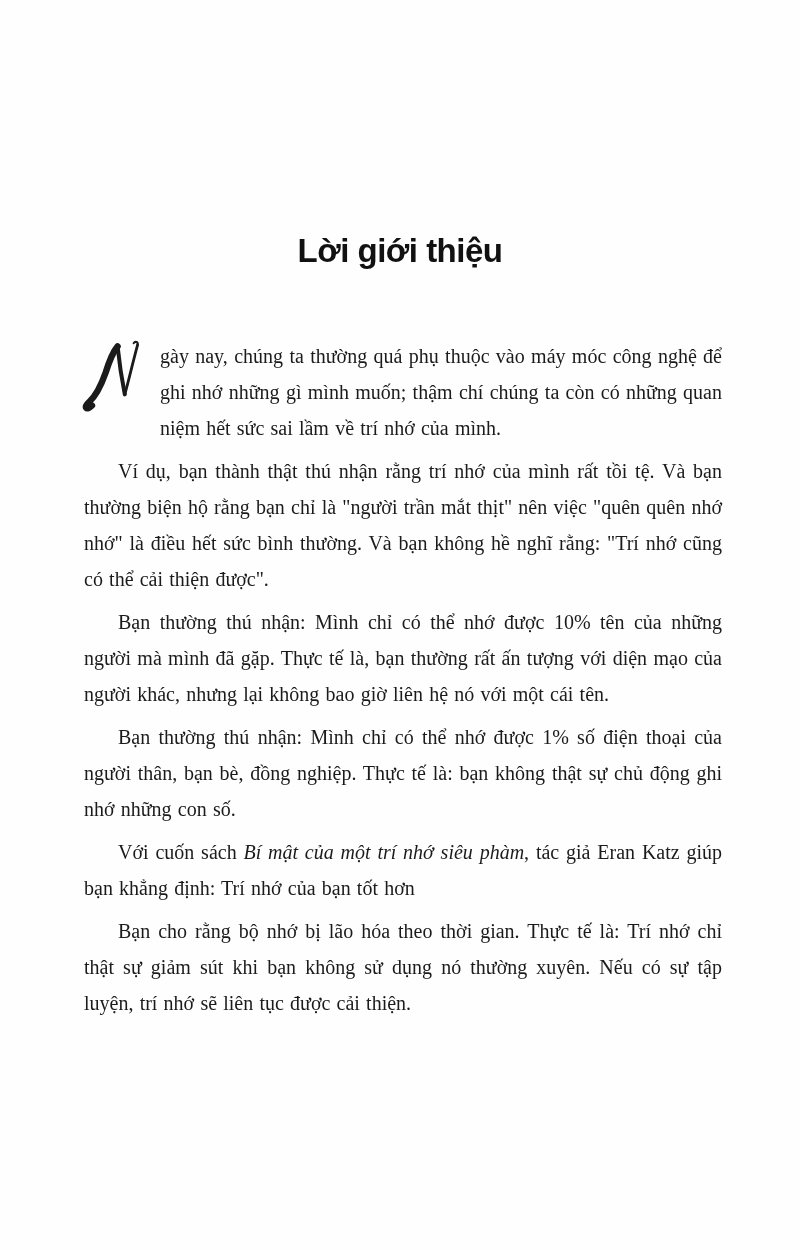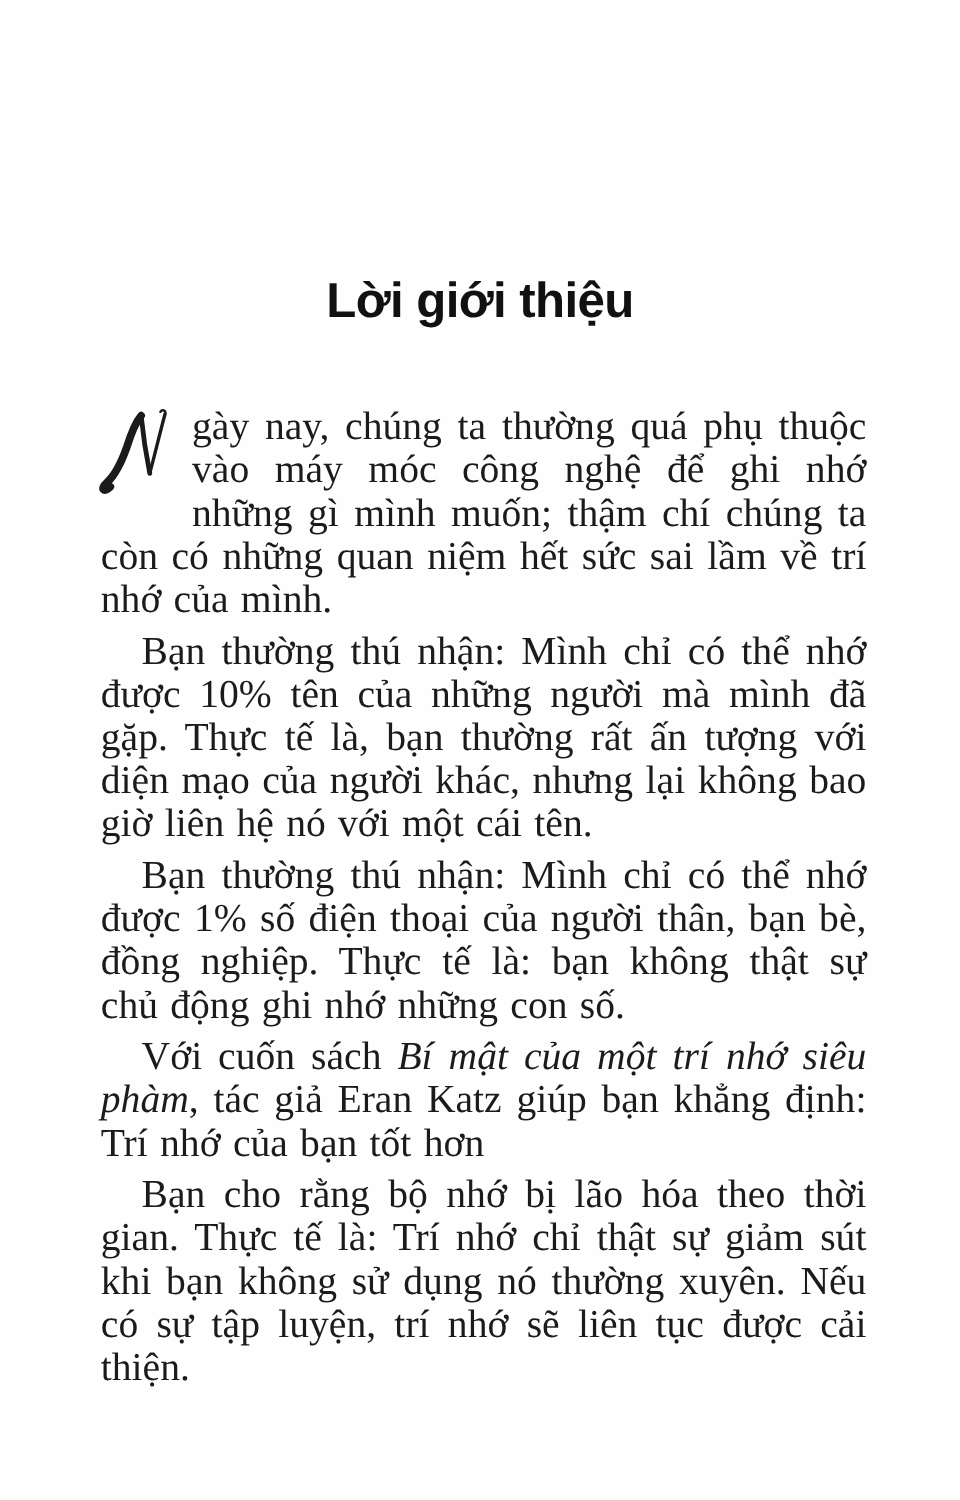--- a/index.html
+++ b/index.html
@@ -14,32 +14,32 @@
     margin: 0 auto;
     background: #fefefe;
     overflow: hidden;
     color: #1b1b1b;
   }
   .title {
     margin: 233px 0 14px 0;
     text-align: center;
     font-family: "Liberation Sans", "DejaVu Sans", sans-serif;
     font-weight: 700;
-    font-size: 41px;
+    font-size: 33px;
     line-height: 35px;
     letter-spacing: -0.5px;
     color: #111111;
   }
   .body-text {
     position: absolute;
     top: 338px;
     left: 84px;
     width: 638px;
     font-family: "Liberation Serif", "DejaVu Serif", serif;
-    font-size: 33px;
+    font-size: 20px;
     line-height: 36px;
     text-align: justify;
     word-spacing: 0.06em;
     color: #1b1b1b;
   }
   .para {
     margin: 0 0 7px 0;
     text-indent: 34px;
   }
   .para.first {
@@ -75,20 +75,21 @@
           <g fill="none" stroke="#1b1b1b" stroke-linecap="round">
             <path d="M8 82 C 1 89, -3 84, 4 78 C 13 70, 19 58, 25 41 C 30 25, 34 15, 40 8" stroke-width="8"></path>
             <path d="M40 8 C 42 28, 45 48, 49 68" stroke-width="5"></path>
             <path d="M49 68 C 54 50, 59 28, 65 6" stroke-width="3.5"></path>
             <path d="M65 6 C 66 2.5, 62 1, 60 4" stroke-width="2.5"></path>
           </g>
         </svg>
       </span><span>gày nay, chúng ta thường quá phụ thuộc vào máy móc công nghệ để ghi nhớ những gì mình muốn; thậm chí chúng ta còn có những quan niệm hết sức sai lầm về trí nhớ của mình.</span>
     </p>
 
+    <p class="para">Ví dụ, bạn thành thật thú nhận rằng trí nhớ của mình rất tồi tệ. Và bạn thường biện hộ rằng bạn chỉ là "người trần mắt thịt" nên việc "quên quên nhớ nhớ" là điều hết sức bình thường. Và bạn không hề nghĩ rằng: "Trí nhớ cũng có thể cải thiện được".</p>
 
     <p class="para">Bạn thường thú nhận: Mình chỉ có thể nhớ được 10% tên của những người mà mình đã gặp. Thực tế là, bạn thường rất ấn tượng với diện mạo của người khác, nhưng lại không bao giờ liên hệ nó với một cái tên.</p>
 
     <p class="para">Bạn thường thú nhận: Mình chỉ có thể nhớ được 1% số điện thoại của người thân, bạn bè, đồng nghiệp. Thực tế là: bạn không thật sự chủ động ghi nhớ những con số.</p>
 
     <p class="para">
       <span>Với cuốn sách </span><em class="book-title">Bí mật của một trí nhớ siêu phàm</em><span>, tác giả Eran Katz  giúp bạn khẳng định: Trí nhớ của bạn tốt hơn</span>
     </p>
 
     <p class="para">Bạn cho rằng bộ nhớ bị lão hóa theo thời gian. Thực tế là: Trí nhớ chỉ thật sự giảm sút khi bạn không sử dụng nó thường xuyên. Nếu có sự tập luyện, trí nhớ sẽ liên tục được cải thiện.</p>

